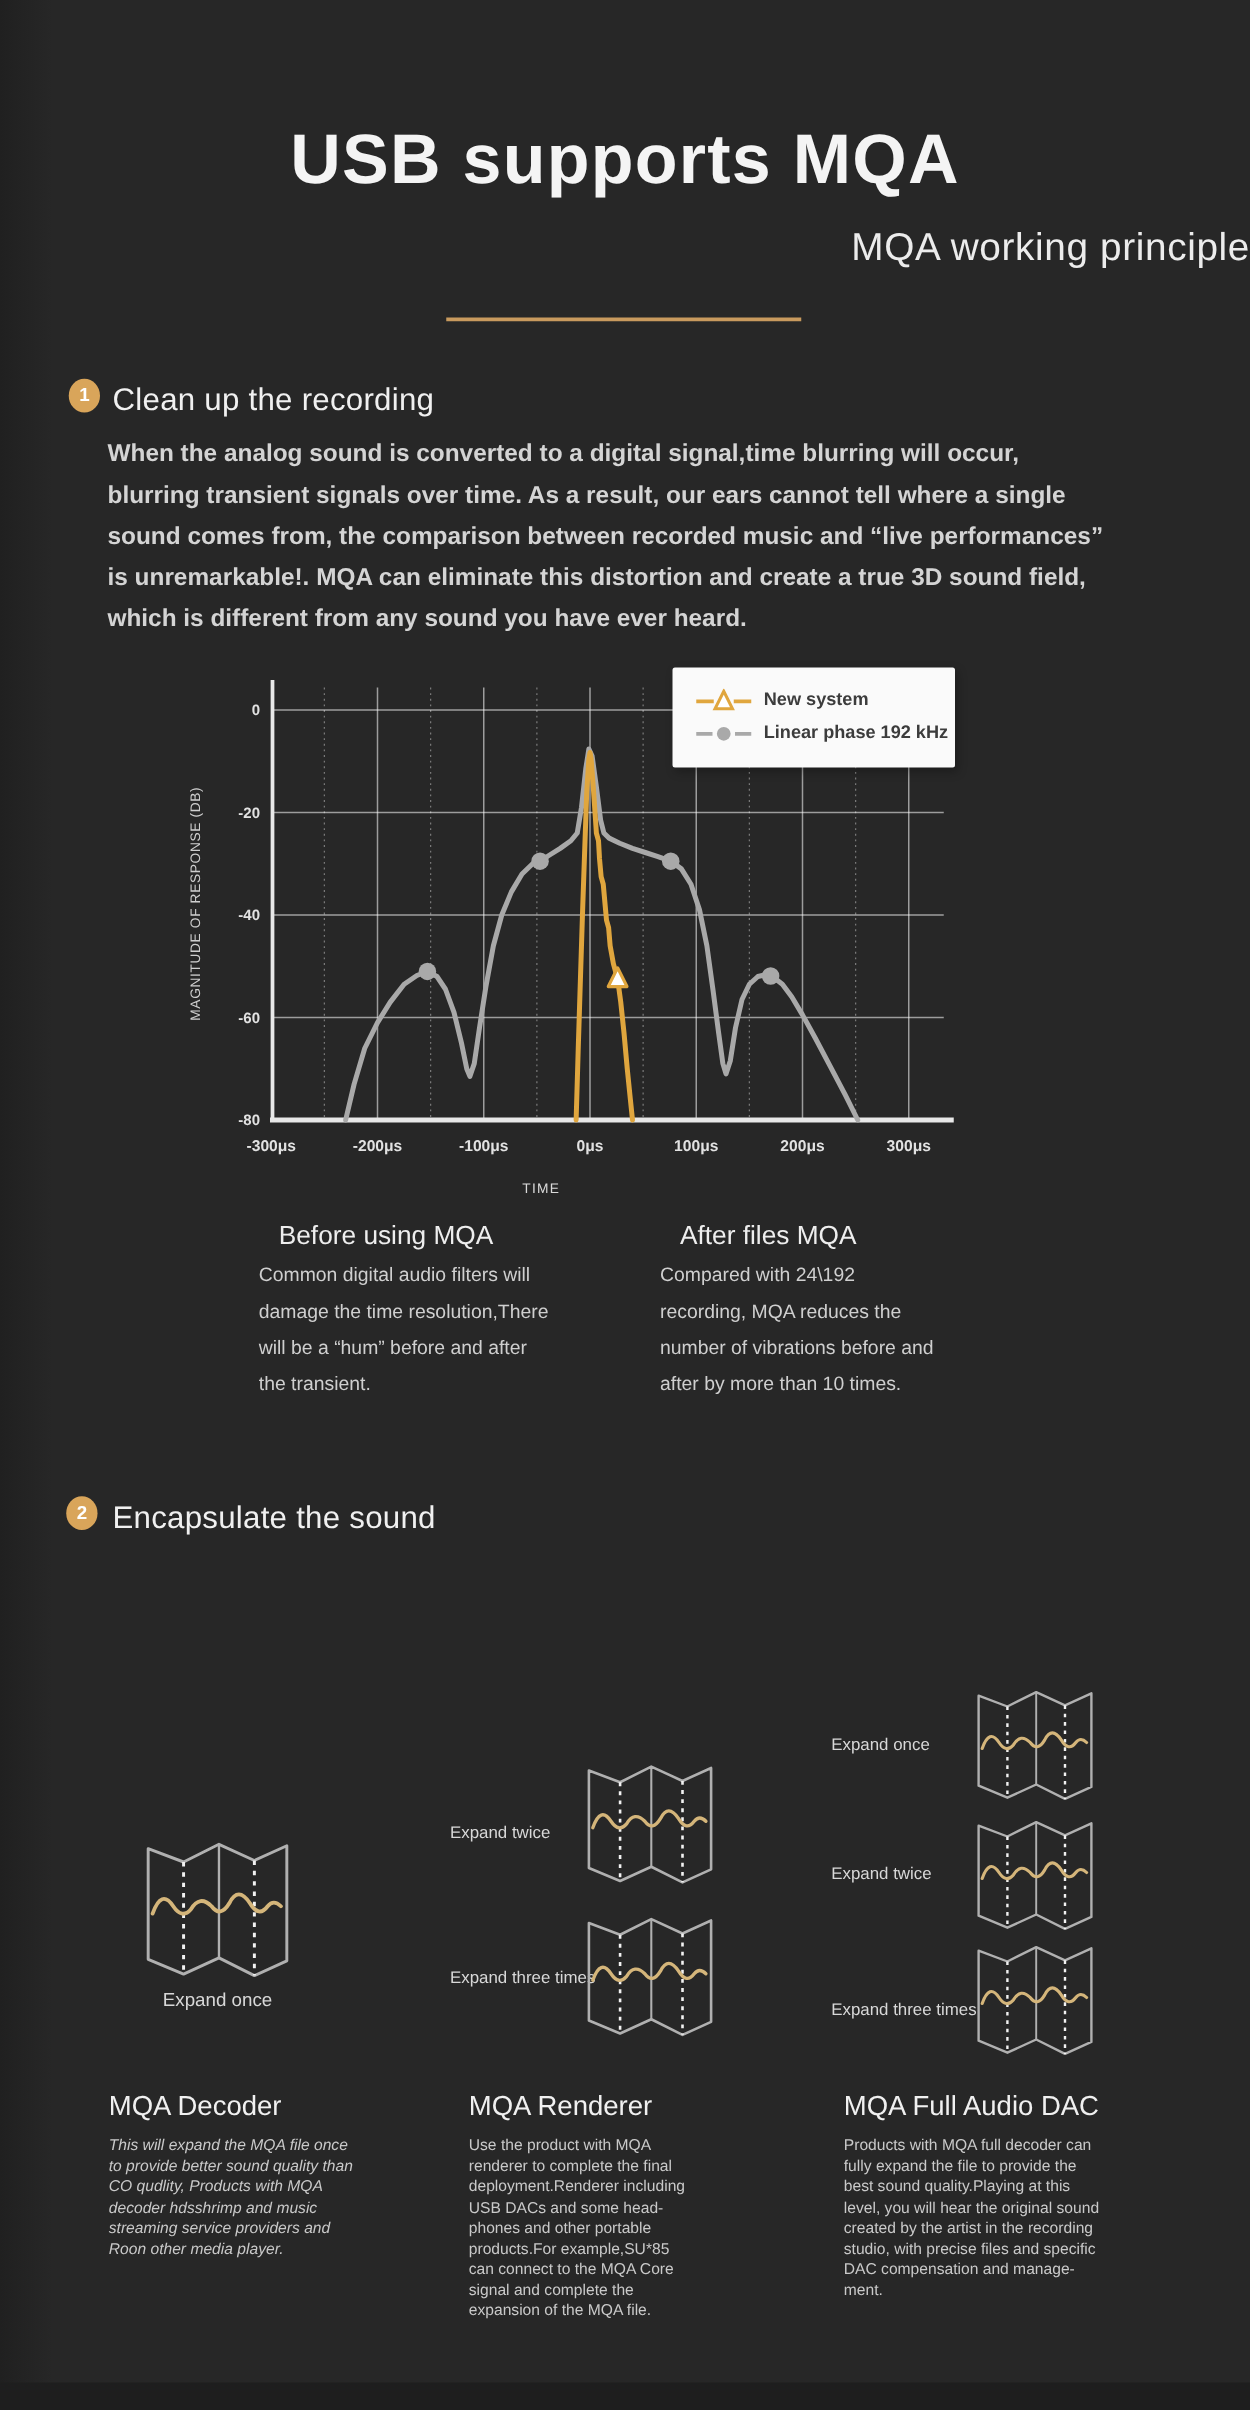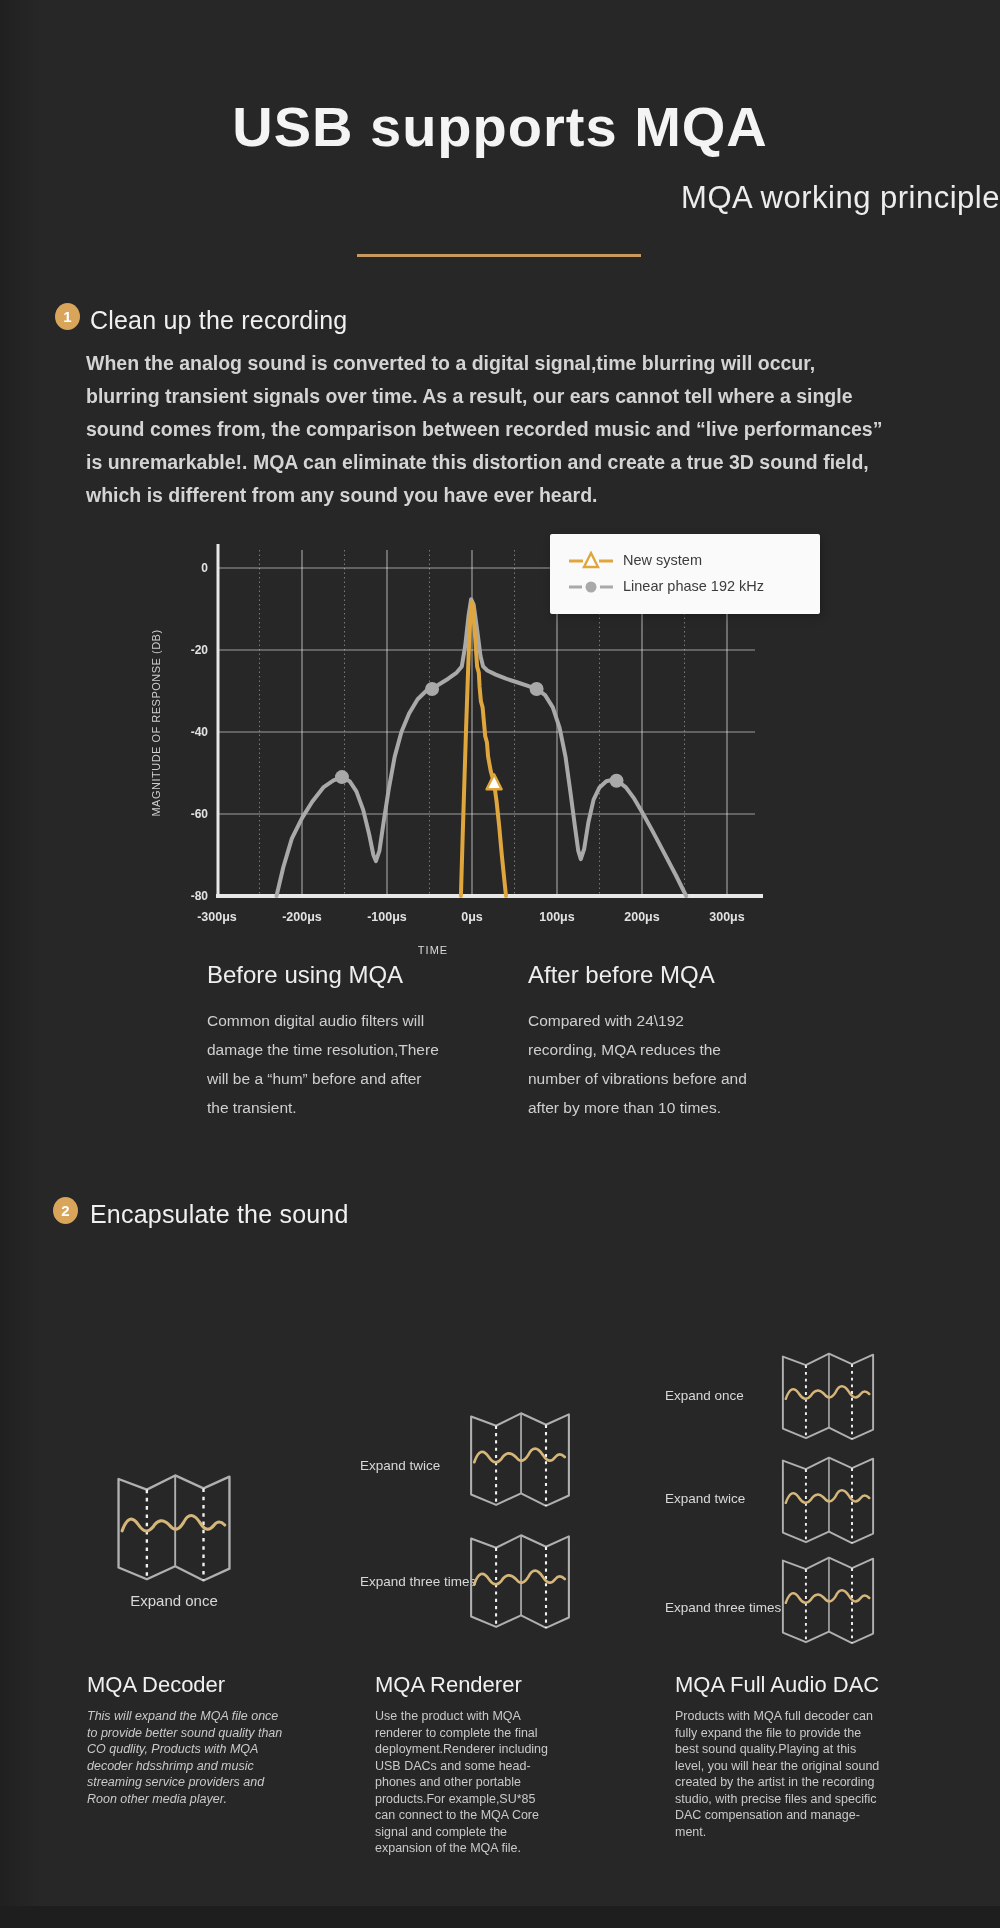--- a/index.html
+++ b/index.html
@@ -22,27 +22,27 @@
   .badge{
     width:25px;height:27px;border-radius:50%;background:#d9a55a;color:#fff;
     display:flex;align-items:center;justify-content:center;
     font-size:15px;font-weight:700;
   }
   .sec-heading{margin:4px;font-size:25px;font-weight:400;color:#f0f0f0;letter-spacing:.2px;}
   .sec-para{margin:0;font-size:19.5px;line-height:33px;color:#d4d4d4;font-weight:700;}
   .chart-wrap{top:520px;left:140px;width:680px;height:450px;}
   .chart-wrap svg{display:block;}
   .legend{
-    position:absolute;left:410px;top:14px;width:270px;height:80px;
+    position:absolute;left:398px;top:14px;width:226px;height:80px;
     background:#fafafa;border-radius:2px;box-shadow:2px 3px 8px rgba(0,0,0,.25);
-    padding:13px 0 0 18px;box-sizing:border-box;
+    padding:13px 0 0 18px;box-sizing:border-box;font-weight:bold;
   }
   .legend-row{display:flex;align-items:center;height:26px;}
   .legend-row span{margin-left:9px;font-size:14.5px;color:#3c3c3c;}
-  .cmp-heading{margin:0;font-size:24px;font-weight:400;color:#eeeeee;}
+  .cmp-heading{margin:16px;font-size:21px;font-weight:400;color:#eeeeee;}
   .cmp-text{margin:0;font-size:15.5px;line-height:29px;color:#cfcfcf;}
   .fold-label{font-size:13.5px;color:#d8d8d8;white-space:nowrap;}
   .card-heading{margin:0;font-size:22px;font-weight:400;color:#f0f0f0;}
   .card-text{margin:0;font-size:12.5px;line-height:16.5px;color:#c9c9c9;}
   .bottom-strip{left:0;top:1906px;width:1000px;height:22px;background:#1e1e1e;}
   .defs-holder{position:absolute;width:0;height:0;overflow:hidden;}
 </style>
 </head>
 <body>
 
@@ -126,21 +126,21 @@
           <line class="swatch-stroke" x1="32" y1="10" x2="45" y2="10" stroke="#a9a9a9" stroke-width="3"></line>
           <circle class="swatch-fill" cx="23" cy="10" r="5.5" fill="#a9a9a9"></circle>
         </svg>
         <span>Linear phase 192 kHz</span>
       </div>
     </div>
   </div>
 
   <h4 class="abs cmp-heading" style="left:207px;top:961px;">Before using MQA</h4>
   <p class="abs cmp-text" style="left:207px;top:1006px;width:237px;">Common digital audio filters will damage the time resolution,There will be a “hum” before and after the transient.</p>
-  <h4 class="abs cmp-heading" style="left:528px;top:961px;">After before MQA</h4>
+  <h4 class="abs cmp-heading" style="left:528px;top:961px;">After files MQA</h4>
   <p class="abs cmp-text" style="left:528px;top:1006px;width:228px;">Compared with 24\192 recording, MQA reduces the number of vibrations before and after by more than 10 times.</p>
 
   <div class="abs badge" style="left:53px;top:1197px;">2</div>
   <h3 class="abs sec-heading" style="left:86px;top:1196px;">Encapsulate the sound</h3>
 
   <svg class="abs" style="left:115px;top:1466px;" width="118" height="118">
       <use href="#fold-icon"></use>
     </svg>
   <div class="abs fold-label" style="left:115px;top:1592px;width:118px;text-align:center;font-size:15px;">Expand once</div>
 

